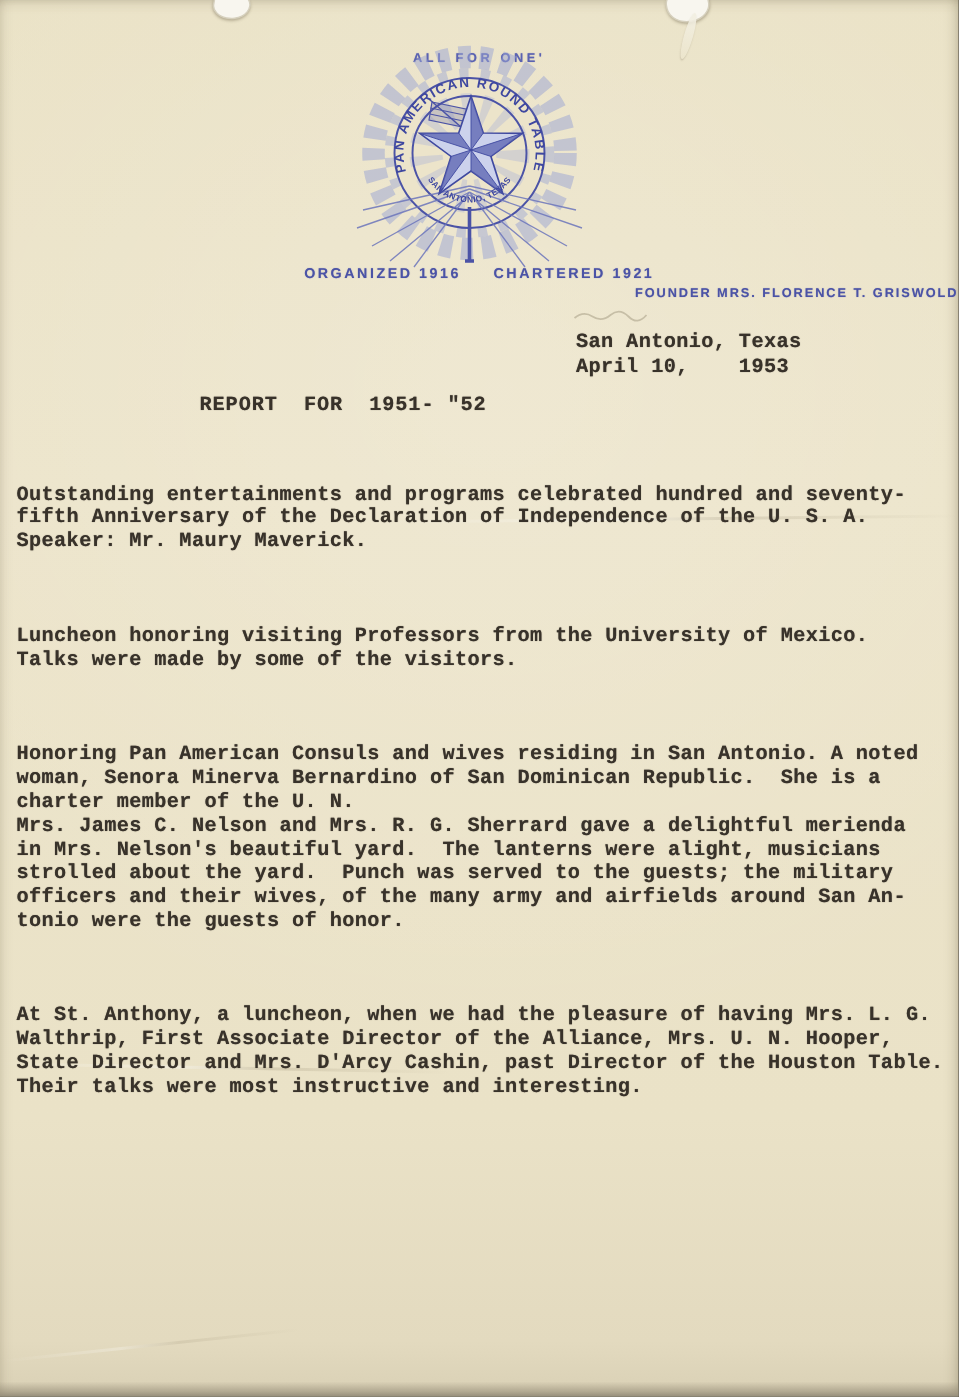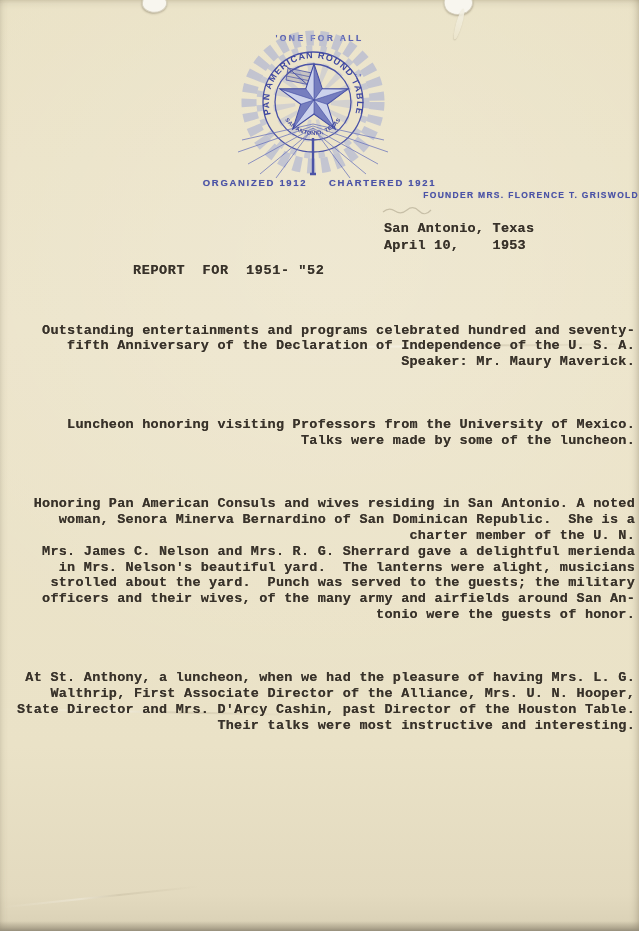--- a/index.html
+++ b/index.html
@@ -29,21 +29,21 @@
     color:#4b53a6;font-weight:700;white-space:pre;
     text-shadow:0 0 .7px rgba(75,83,166,.55);
   }
   #motto{top:6px;font-size:8.5px;line-height:13px;letter-spacing:2.4px;color:#5b63b2;}
   #organized-line{top:177px;font-size:9.5px;letter-spacing:1.7px;}
   #founder-line{top:190px;font-size:8.5px;letter-spacing:1.3px;text-align:right;}
   #seal-svg{position:absolute;left:228px;top:28px;width:170px;height:152px;}
   #dateline{position:absolute;left:384px;top:221px;font-size:13.5px;line-height:16.5px;}
   #report-title{position:absolute;left:133px;top:263px;font-size:13.5px;letter-spacing:.6px;}
   #body-text{position:absolute;left:11px;top:291px;width:624px;font-size:13.5px;line-height:15.8px;}
-  .para{margin:0 0 15.8px 0;text-align:right;}
+  .para{margin:0 0 15.8px 0;}
   
   .tear{position:absolute;background:#f8f6ef;border:1px solid #d6d0bd;box-shadow:0 1px 2px rgba(110,100,75,.45);}
   #tear-left{left:142px;top:-6px;width:23px;height:17px;border-radius:45% 55% 75% 55%;transform:rotate(10deg);}
   #tear-right{left:444px;top:-8px;width:27px;height:21px;border-radius:55% 45% 65% 75%;transform:rotate(-12deg);}
   #tear-right-tail{position:absolute;left:456px;top:8px;width:6px;height:32px;border:none;
     background:linear-gradient(180deg,#f2efe2 0%,rgba(238,231,208,.25) 100%);
     border-radius:50%;transform:rotate(16deg);box-shadow:0 1px 1px rgba(110,100,75,.25);}
   #pencil-smudge{position:absolute;left:381px;top:206px;width:52px;height:9px;opacity:.55;}
   .crease{position:absolute;height:2px;border:none;background:linear-gradient(90deg,rgba(255,255,255,.0),rgba(255,255,255,.35) 40%,rgba(120,108,80,.18) 60%,rgba(255,255,255,0));}
   #crease-1{left:260px;top:337px;width:379px;transform:rotate(-.6deg);}
@@ -56,21 +56,20 @@
 <div class="page">
 
   <div class="tear" id="tear-left"></div>
   <div class="tear" id="tear-right"></div>
   <div id="tear-right-tail"></div>
   <hr class="crease" id="crease-1">
   <hr class="crease" id="crease-2">
   <hr class="crease" id="crease-3">
 
   <div class="blueline" id="motto">
-    <div>'ONE FOR ALL</div>
     <div>ALL FOR ONE'</div>
   </div>
 
   <svg id="seal-svg" viewBox="0 0 170 152">
 
     <g fill="none" stroke="#9aa3d4">
       <circle cx="85" cy="74" r="64" stroke-width="15" stroke-dasharray="8 6" opacity=".5"></circle>
       <circle cx="85" cy="74" r="52" stroke-width="9" stroke-dasharray="6 8" opacity=".45"></circle>
     </g>
     <circle cx="85" cy="74" r="50" fill="#ece4ca"></circle>
@@ -110,38 +109,38 @@
       <path id="arc-bottom" d="M58,92.9 A33,33 0 0 0 112,92.9" fill="none"></path>
     </defs>
     <text font-family="Liberation Sans, sans-serif" font-size="9" font-weight="bold" fill="#3e47a0" letter-spacing="1.1">
       <textPath href="#arc-top" startOffset="50%" text-anchor="middle">PAN AMERICAN ROUND TABLE</textPath>
     </text>
     <text font-family="Liberation Sans, sans-serif" font-size="5.6" font-weight="bold" fill="#3e47a0" letter-spacing=".3">
       <textPath href="#arc-bottom" startOffset="50%" text-anchor="middle">SAN ANTONIO, TEXAS</textPath>
     </text>
   </svg>
 
-  <div class="blueline" id="organized-line">ORGANIZED 1912     CHARTERED 1921</div>
+  <div class="blueline" id="organized-line">ORGANIZED 1916     CHARTERED 1921</div>
   <div class="blueline" id="founder-line">FOUNDER MRS. FLORENCE T. GRISWOLD</div>
 
   <svg id="pencil-smudge" viewBox="0 0 52 9">
     <path d="M2,6 q6,-5 12,-1 t12,-1 t12,1 t12,-1" stroke="#a89f86" stroke-width="1.2" fill="none"></path>
   </svg>
 
   <div class="type" id="dateline">San Antonio, Texas
 April 10,    1953</div>
 
   <div class="type" id="report-title">REPORT  FOR  1951- "52</div>
 
   <div class="type" id="body-text">
     <div class="para">Outstanding entertainments and programs celebrated hundred and seventy-
 fifth Anniversary of the Declaration of Independence of the U. S. A.
 Speaker: Mr. Maury Maverick.</div>
     <div class="para">Luncheon honoring visiting Professors from the University of Mexico.
-Talks were made by some of the luncheon.</div>
+Talks were made by some of the visitors.</div>
     <div class="para">Honoring Pan American Consuls and wives residing in San Antonio. A noted
 woman, Senora Minerva Bernardino of San Dominican Republic.  She is a
 charter member of the U. N.
 Mrs. James C. Nelson and Mrs. R. G. Sherrard gave a delightful merienda
 in Mrs. Nelson's beautiful yard.  The lanterns were alight, musicians
 strolled about the yard.  Punch was served to the guests; the military
 officers and their wives, of the many army and airfields around San An-
 tonio were the guests of honor.</div>
     <div class="para">At St. Anthony, a luncheon, when we had the pleasure of having Mrs. L. G.
 Walthrip, First Associate Director of the Alliance, Mrs. U. N. Hooper,

